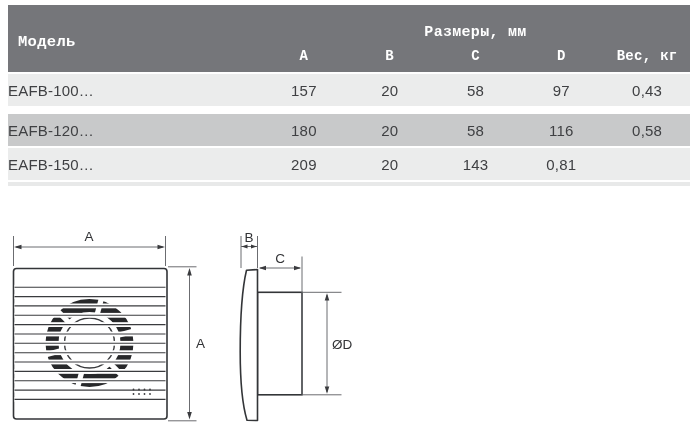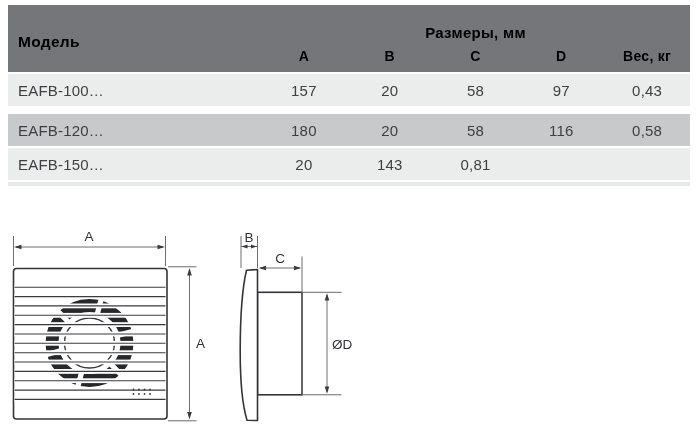--- a/index.html
+++ b/index.html
@@ -7,21 +7,21 @@
   .page {
     position:relative; width:700px; height:441px; background:#fff;
     font-family:"Liberation Sans", sans-serif; overflow:hidden;
   }
   
   .spec-table { position:absolute; left:8px; top:5px; width:682px; }
   .thead {
     display:grid;
     grid-template-columns:253px repeat(5, 1fr);
     grid-template-rows:38px 29px;
-    background:#75767a; color:#000000;
+    background:#75767a; color:#ffffff;font-family:Liberation Mono, monospace;
   }
   .model-head {
     grid-column:1; grid-row:1 / span 2;
     display:flex; align-items:center; padding-left:10px; padding-top:6px;
     font-size:15.5px; font-weight:600; letter-spacing:.3px;
   }
   .sizes-head {
     grid-column:2 / span 5; grid-row:1;
     display:flex; align-items:flex-end; justify-content:center;
     padding-bottom:2px; font-size:15px; font-weight:600; letter-spacing:.3px;
@@ -29,21 +29,21 @@
   .sub-head {
     grid-row:2; display:flex; align-items:center; justify-content:center;
     font-size:14px; font-weight:600; letter-spacing:.3px; padding-bottom:4px;
   }
   .trow {
     display:grid; grid-template-columns:253px repeat(5, 1fr);
     height:32px; margin-top:2px; color:#3f4043; font-size:15px;
   }
   .trow.light { background:#ebecec; }
   .trow.dark  { background:#c8c9ca;margin-top:8px; }
-  .model-cell { display:flex; align-items:center; padding-left:10px; letter-spacing:.2px; }
+  .model-cell { display:flex; align-items:center; letter-spacing:.2px; }
   .val-cell   { display:flex; align-items:center; justify-content:center; letter-spacing:.2px; }
   .tfoot-strip { height:4px; margin-top:2px; background:#e8e9e9; }
   
   .drawing { position:absolute; left:0; top:220px; }
   .dim-label { font-family:"Liberation Sans", sans-serif; font-size:13.5px; fill:#323336; }
 </style>
 </head>
 <body>
 
 <div class="page">
@@ -72,20 +72,21 @@
       <div class="model-cell">EAFB-120…</div>
       <div class="val-cell">180</div>
       <div class="val-cell">20</div>
       <div class="val-cell">58</div>
       <div class="val-cell">116</div>
       <div class="val-cell">0,58</div>
     </div>
 
     <div class="trow light">
       <div class="model-cell">EAFB-150…</div>
+      <div class="val-cell">209</div>
       <div class="val-cell">20</div>
       <div class="val-cell">143</div>
       <div class="val-cell">0,81</div>
     </div>
 
     <div class="tfoot-strip"></div>
   </div>
 
   <svg class="drawing" width="700" height="221" viewBox="0 220 700 221">
 

